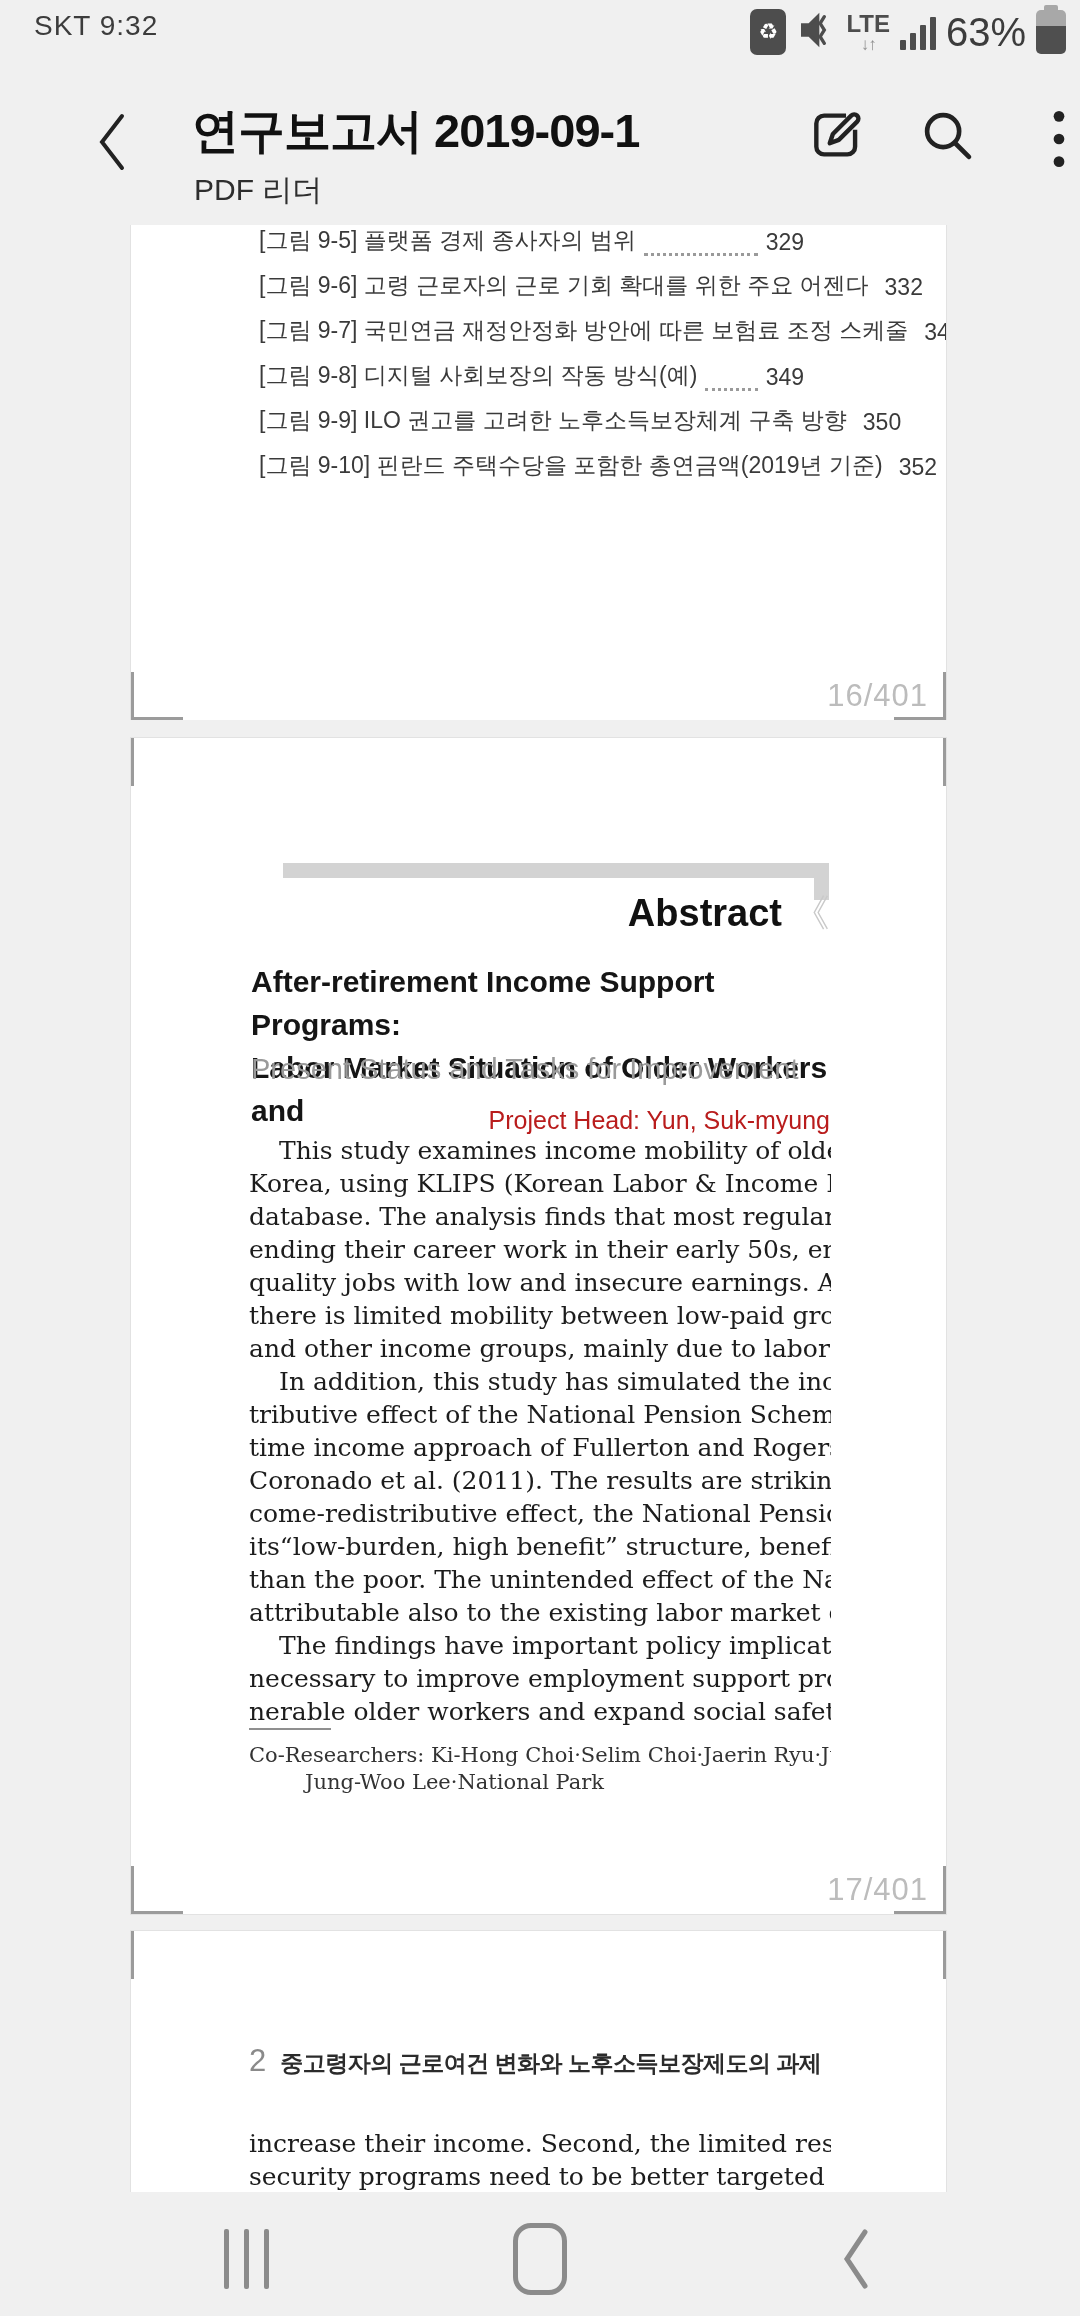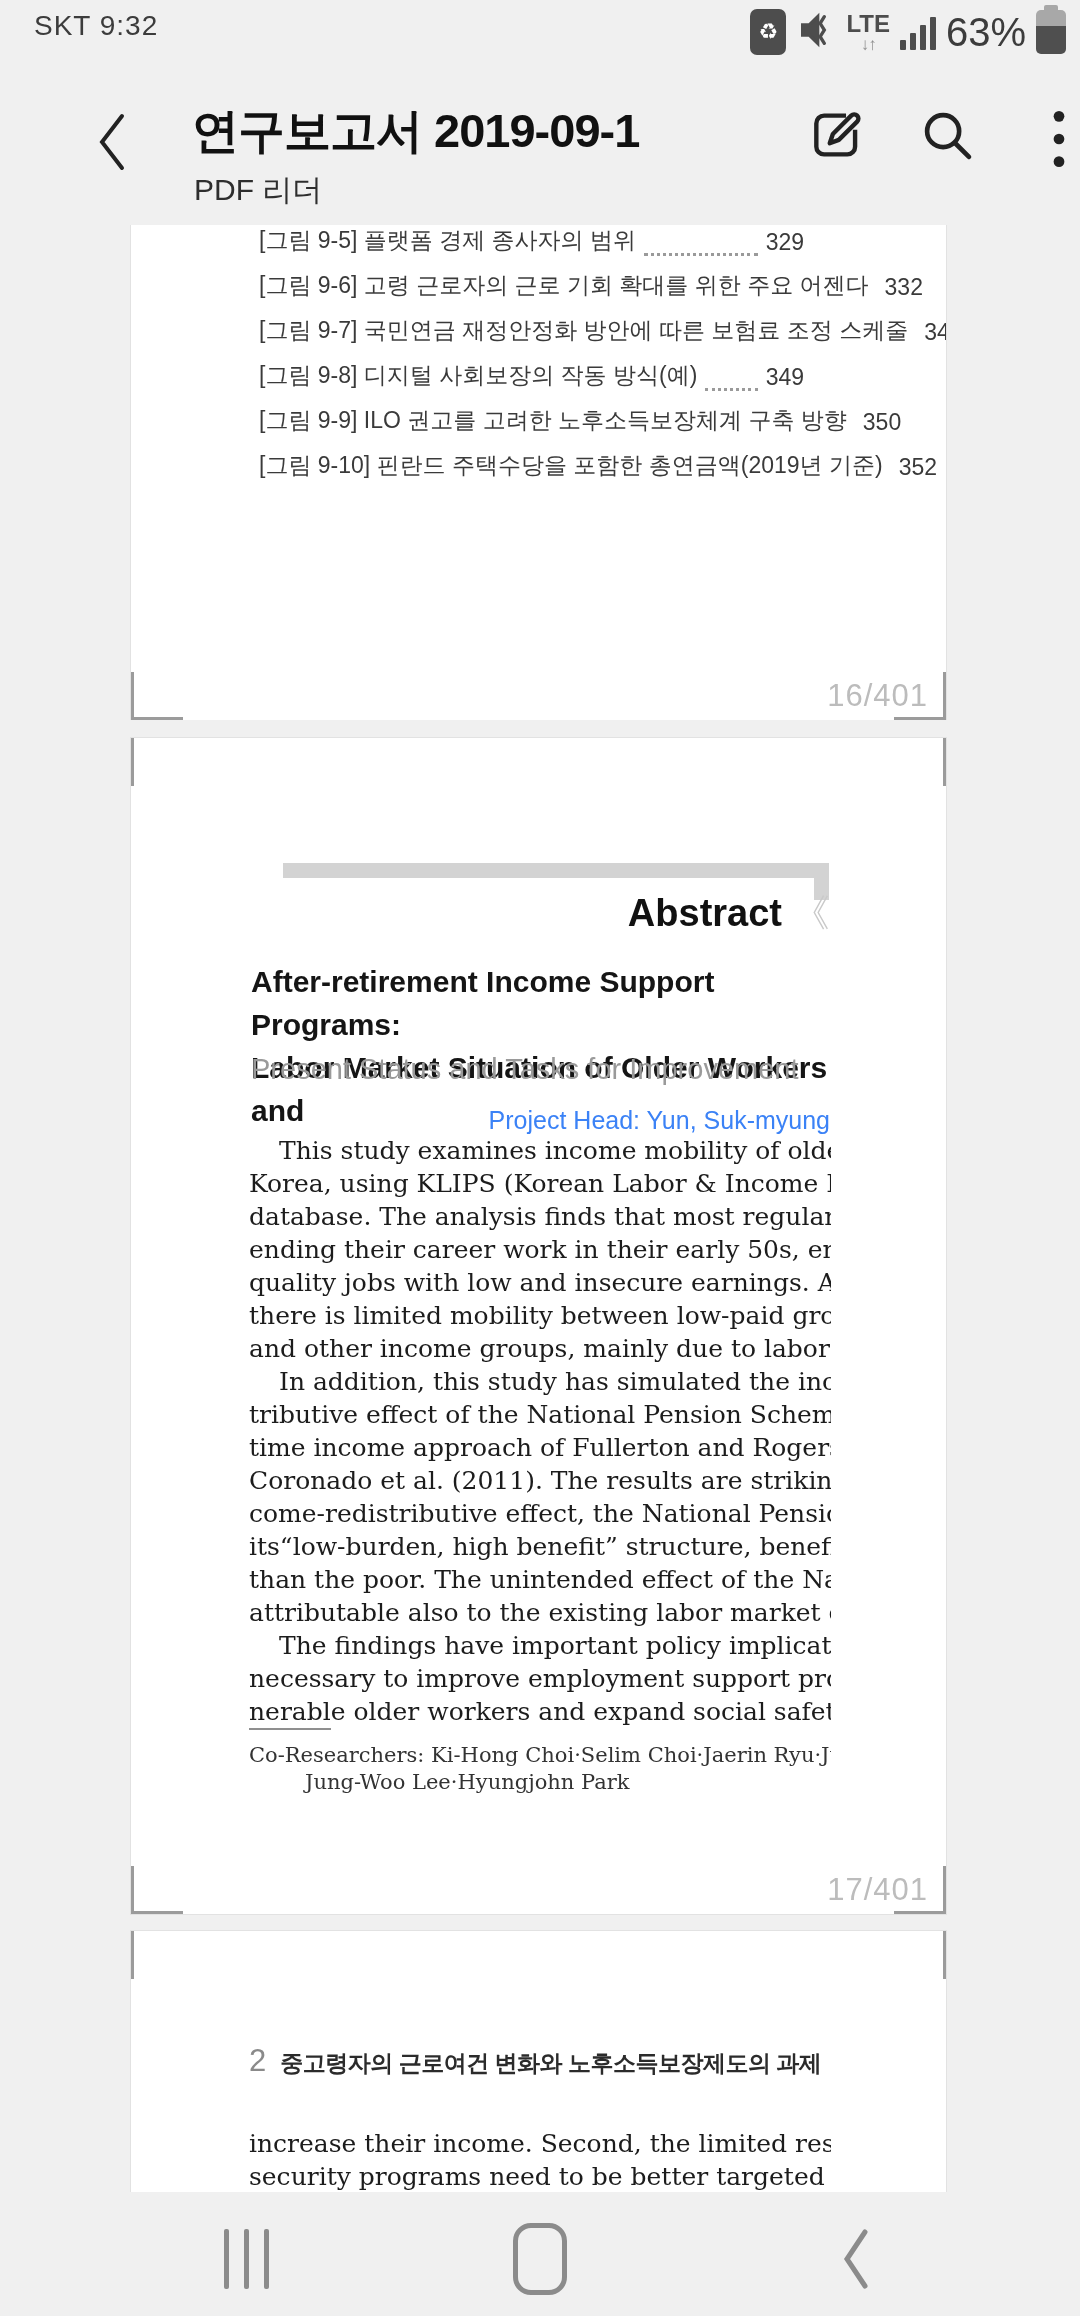--- a/index.html
+++ b/index.html
@@ -48,21 +48,21 @@
   
   .page17{top:737px;height:1178px;border:1px solid #e2e2e2;}
   .abar{position:absolute;left:152px;top:125px;width:546px;height:15px;background:#d3d3d3;}
   .abar-tail{position:absolute;left:683px;top:125px;width:15px;height:37px;background:#d3d3d3;}
   .abstract-line{position:absolute;right:116px;top:150px;font-size:38px;font-weight:600;color:#111;
                  white-space:nowrap;}
   .abstract-mark{color:#c9c9c9;font-weight:400;margin-left:10px;}
   .doc-title{position:absolute;left:120px;top:222px;font-size:30px;font-weight:700;color:#151515;
              line-height:43px;width:600px;}
   .doc-subtitle{position:absolute;left:120px;top:315px;font-size:29px;color:#9a9a9a;}
-  .project-head{position:absolute;right:116px;top:368px;font-size:25px;color:#3b82f6;}
+  .project-head{position:absolute;right:116px;top:368px;font-size:25px;color:#b91c1c;}
   .body-block{position:absolute;left:118px;top:396px;width:582px;
               font-family:"DejaVu Serif","Liberation Serif",serif;font-size:25px;color:#1c1c1c;}
   .bl{height:33px;line-height:33px;text-align:justify;text-align-last:justify;white-space:nowrap;
       overflow:hidden;}
   .bl.first{text-indent:30px;}
   .bl.last{text-align-last:left;}
   .footnote{position:absolute;left:118px;top:990px;width:582px;
             font-family:"DejaVu Serif","Liberation Serif",serif;color:#333;}
   .fn-rule{width:82px;border-top:2px solid #8f8f8f;margin-bottom:12px;}
   .fn1{font-size:21px;line-height:27px;text-align:justify;text-align-last:justify;white-space:nowrap;overflow:hidden;}
@@ -215,21 +215,21 @@
       <div class="bl">than the poor. The unintended effect of the National Pension is</div>
       <div class="bl last">attributable also to the existing labor market dualism.</div>
       <div class="bl first">The findings have important policy implications. First, it is</div>
       <div class="bl">necessary to improve employment support programs for vul-</div>
       <div class="bl">nerable older workers and expand social safety nets for them to</div>
     </div>
 
     <div class="footnote">
       <div class="fn-rule"></div>
       <div class="fn1">Co-Researchers: Ki-Hong Choi·Selim Choi·Jaerin Ryu·Junho Bae·Ismo Risku·</div>
-      <div class="fn2">Jung-Woo Lee·Hyungjohn Park</div>
+      <div class="fn2">Jung-Woo Lee·National Park</div>
     </div>
 
     <div class="pagenum">17/401</div>
     <div class="cmark" style="left:0;top:0;width:3px;height:48px;"></div>
     <div class="cmark" style="right:0;top:0;width:3px;height:48px;"></div>
     <div class="cmark" style="left:0;bottom:0;width:52px;height:3px;"></div>
     <div class="cmark" style="left:0;bottom:0;width:3px;height:48px;"></div>
     <div class="cmark" style="right:0;bottom:0;width:52px;height:3px;"></div>
     <div class="cmark" style="right:0;bottom:0;width:3px;height:48px;"></div>
   </div>

